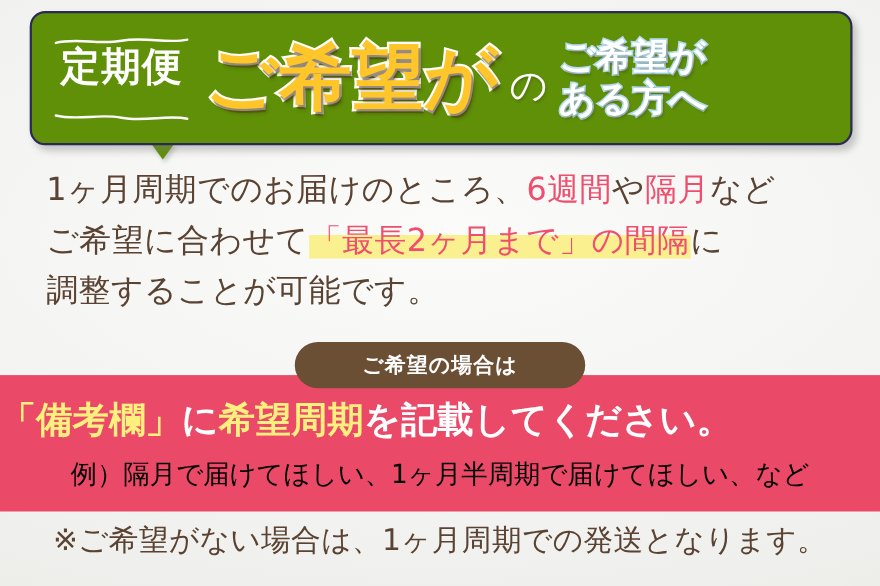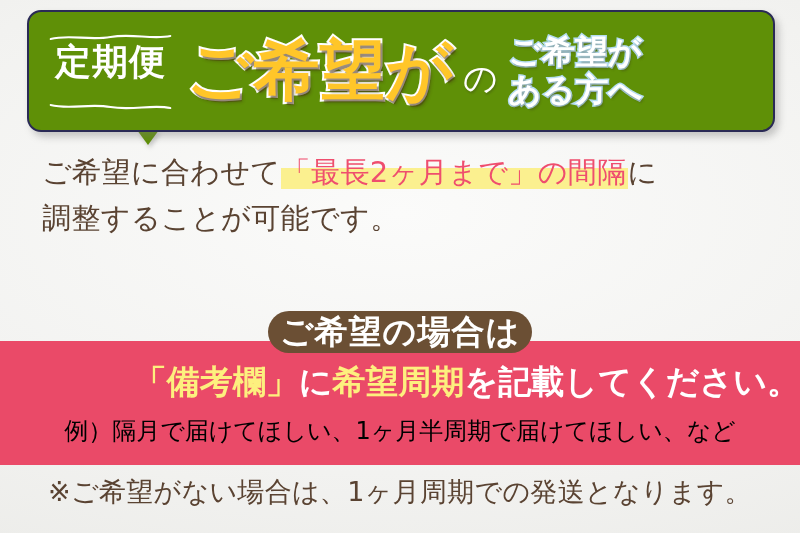--- a/index.html
+++ b/index.html
@@ -163,21 +163,21 @@
     width: 264px;
     height: 42px;
     background: #6b4f34;
     border-radius: 21px;
     display: flex;
     align-items: center;
     justify-content: center;
     z-index: 3;
   }
   .pill-text {
-    font-size: 33px;
+    font-size: 19px;
     font-weight: 700;
     color: #ffffff;
     letter-spacing: 1px;
     white-space: nowrap;
     font-family: "DejaVu Sans", "Liberation Sans", sans-serif;
   }
 
   
   .pink-band {
     position: absolute;
@@ -186,21 +186,21 @@
     width: 800px;
     height: 124px;
     background: #ea4a68;
     z-index: 1;
   }
   .band-main {
     position: absolute;
     left: 0;
     top: 24px;
     width: 800px;
-    text-align: right;
+    text-align: left;
     font-size: 33px;
     font-weight: 700;
     line-height: 1;
     color: #ffffff;
     white-space: nowrap;
     font-family: "DejaVu Sans", "Liberation Sans", sans-serif;
     letter-spacing: 0px;
   }
   .band-main .y { color: #fdf07e; }
   .band-sub {
@@ -258,20 +258,21 @@
 
       <div class="wish">
         <div class="wish-line">ご希望が</div>
         <div class="wish-line">ある方へ</div>
       </div>
 
     </div>
   </div>
 
   <div class="body-block">
+    <div class="body-line"><span>1ヶ月周期でのお届けのところ、</span><span class="pink-strong">6週間</span><span>や</span><span class="pink-strong">隔月</span><span>など</span></div>
 
     <div class="body-line"><span>ご希望に合わせて</span><span class="pink hl">「最長2ヶ月まで」の間隔</span><span>に</span></div>
 
     <div class="body-line">調整することが可能です。</div>
   </div>
 
   <div class="pill">
     <span class="pill-text">ご希望の場合は</span>
   </div>
 

